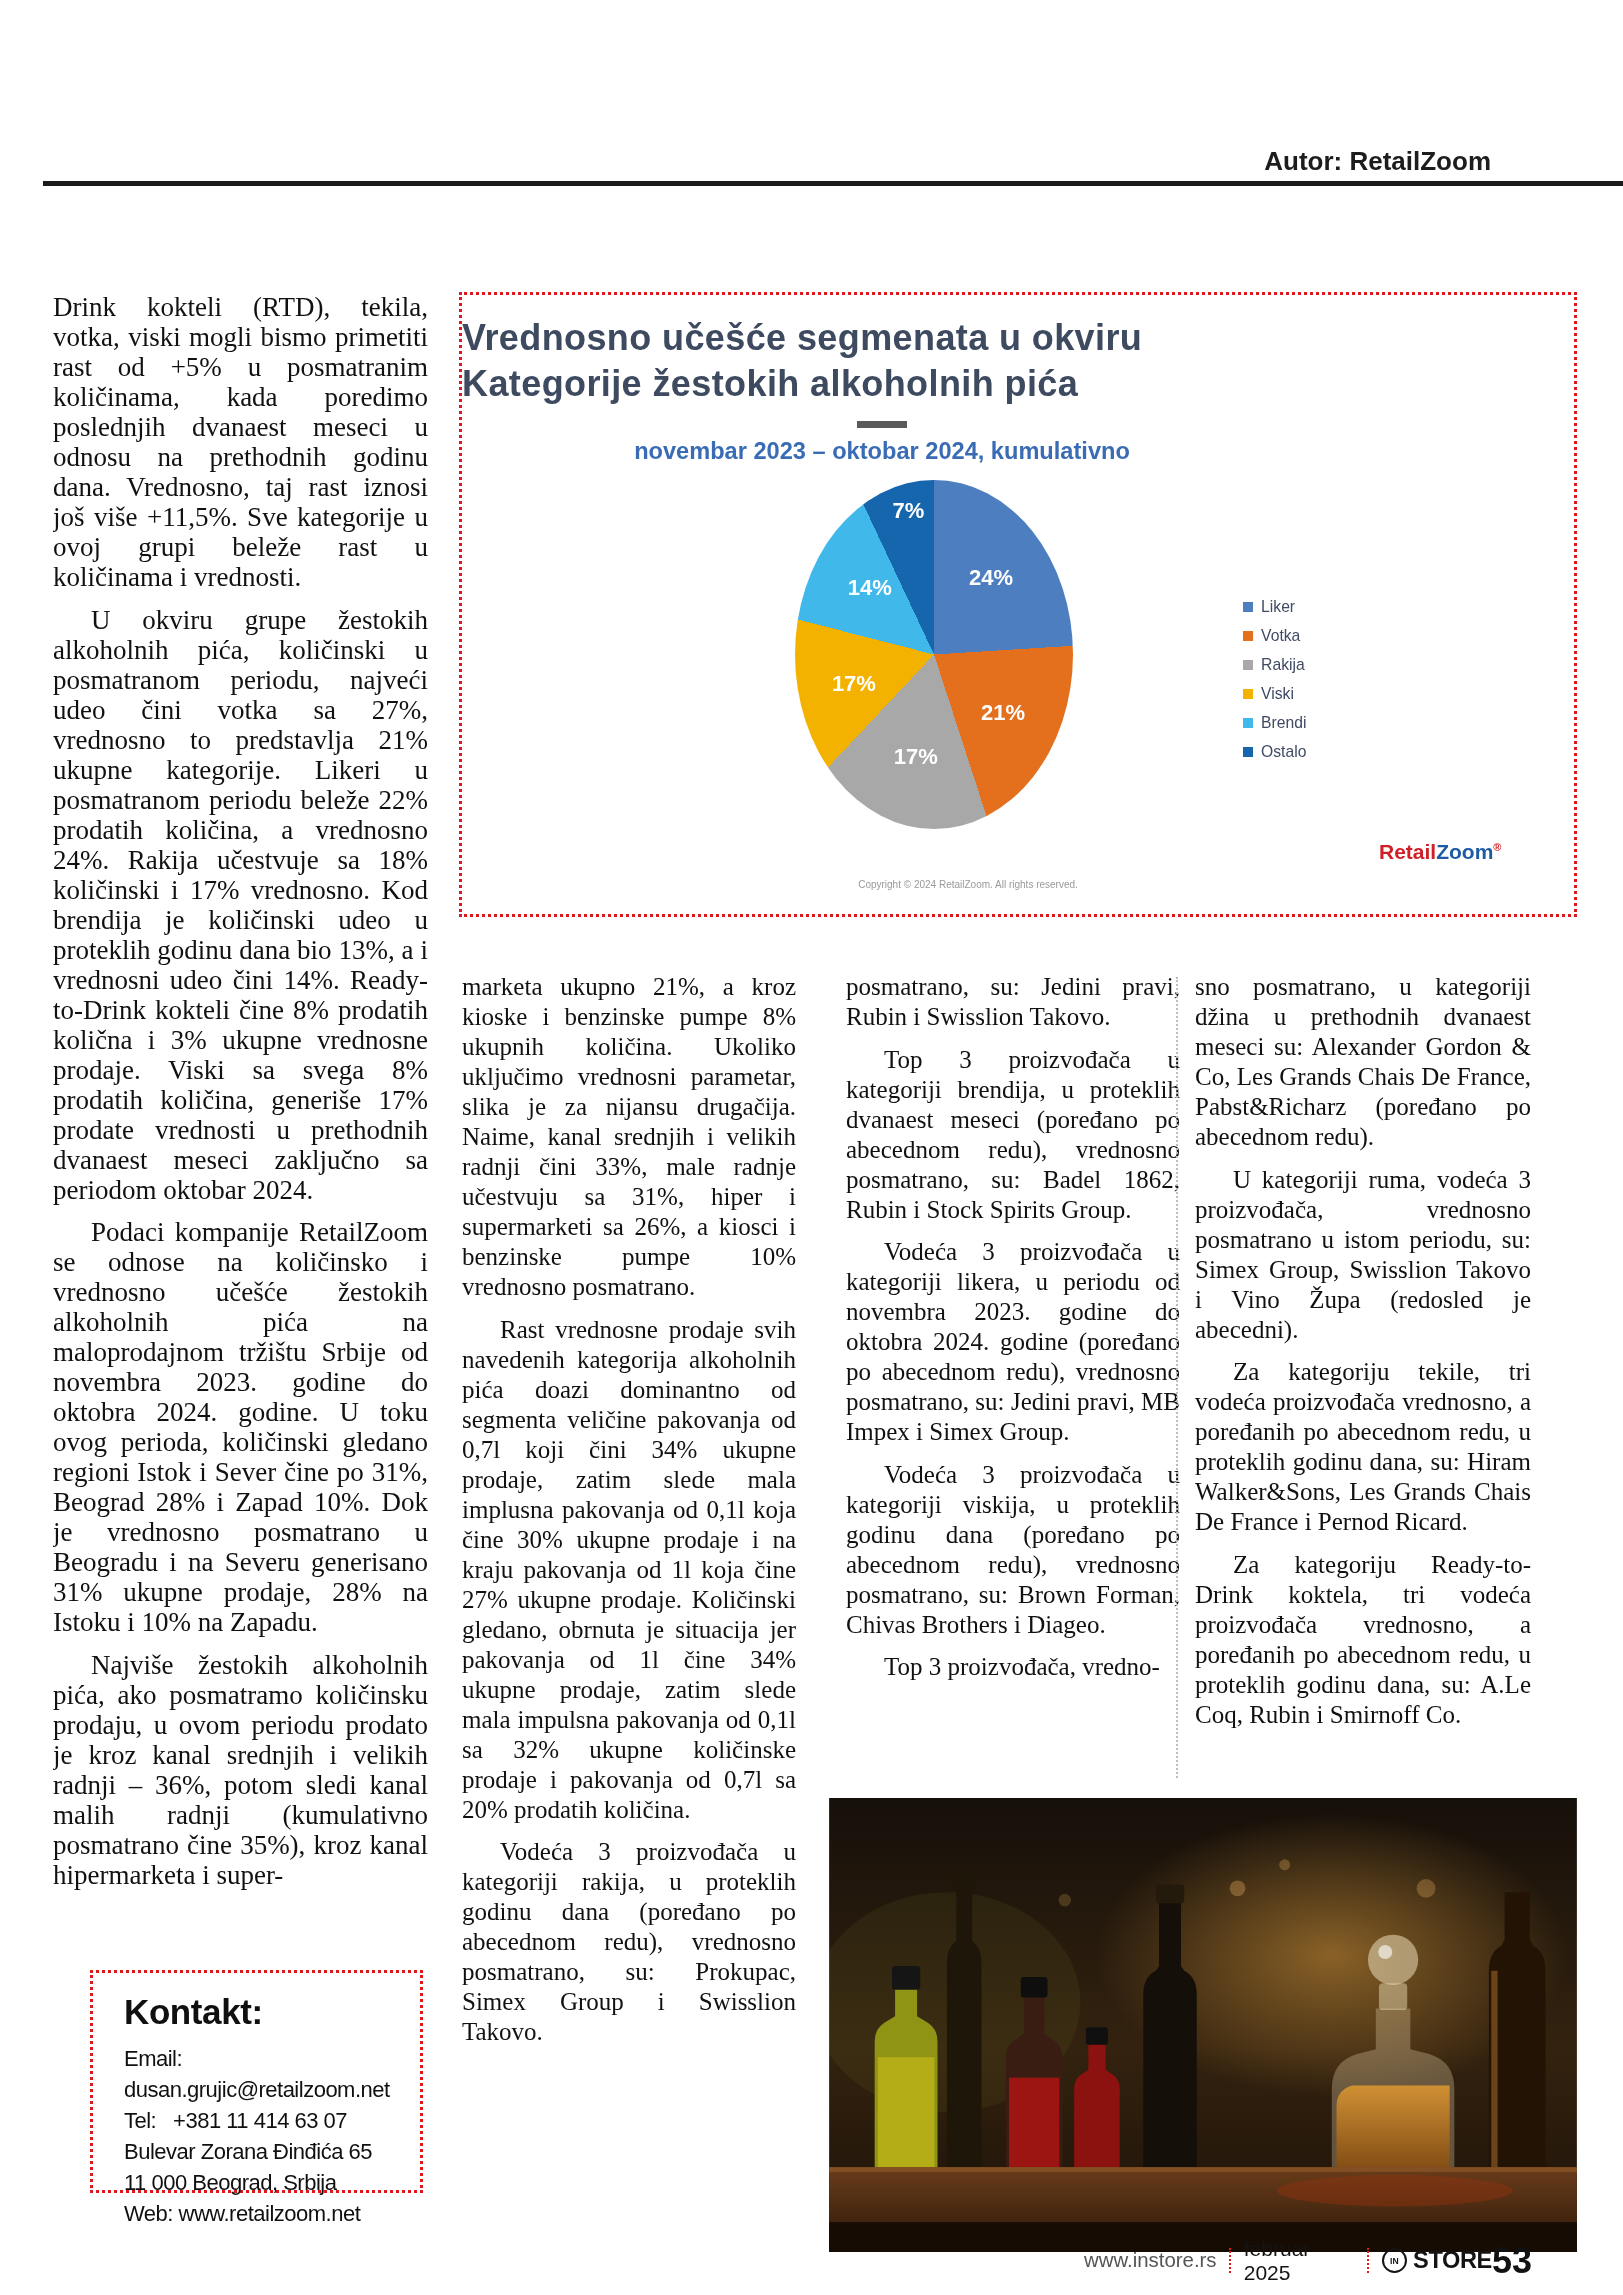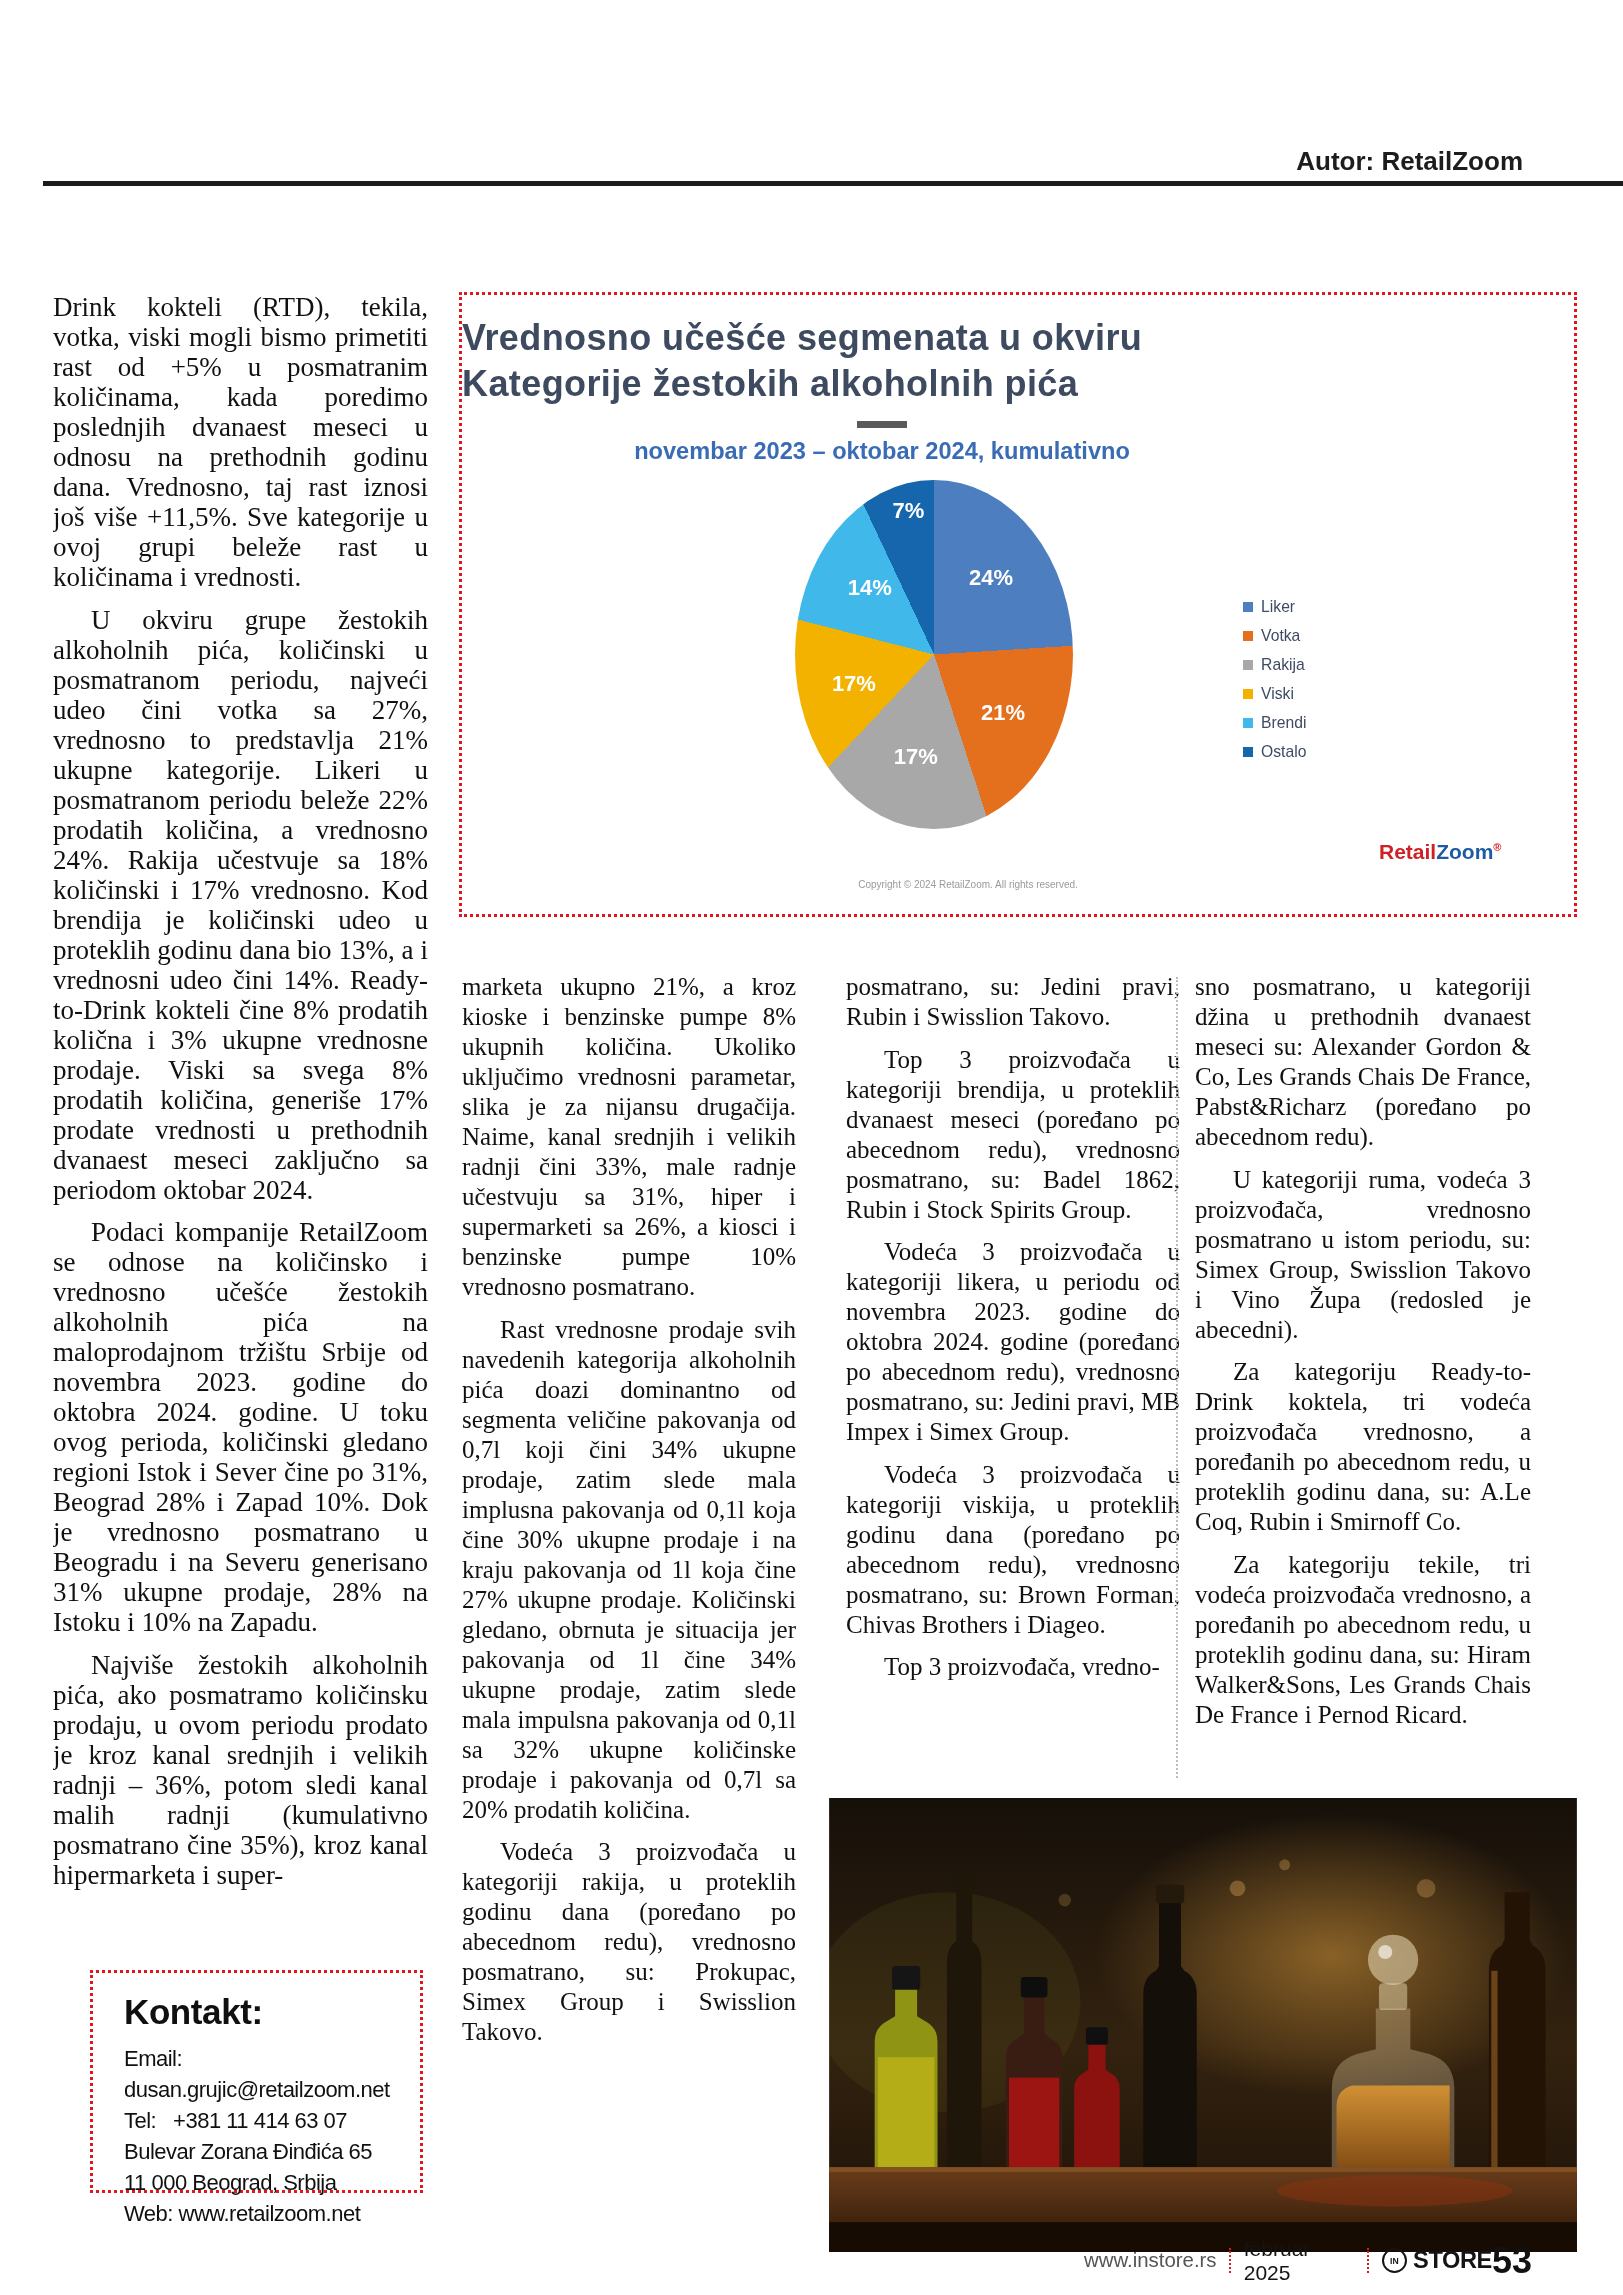--- a/index.html
+++ b/index.html
@@ -3,21 +3,21 @@
 <meta charset="utf-8">
 <style>
   html,body{margin:0;padding:0;background:#e8e8e8;}
   .page{
     position:relative;width:1623px;height:2295px;background:#ffffff;
     margin:0 auto;overflow:hidden;
     font-family:"Liberation Serif", serif;color:#141414;
   }
   
   .author{
-    position:absolute;left:1170px;top:146px;width:353px;text-align:right;
+    position:absolute;left:1138px;top:146px;width:353px;text-align:right;
     font-family:"Liberation Sans", sans-serif;font-weight:bold;font-size:26px;color:#1d1d1d;
   }
   .header-rule{position:absolute;left:43px;top:181px;width:1580px;height:4.7px;background:#1b1b1b;}
   
   .chart-box{
     position:absolute;left:459px;top:292px;width:1118px;height:625px;
     border:3.1px dotted #e0181c;box-sizing:border-box;background:#fff;
   }
   .chart-title{
     position:absolute;left:0px;top:20.4px;width:840px;text-align:left;
@@ -164,22 +164,22 @@
   <div class="col col3">
       <p>posmatrano, su: Jedini pravi, Rubin i Swisslion Takovo.</p>
       <p>Top 3 proizvođača u kategoriji brendija, u proteklih dvanaest meseci (poređano po abecednom redu), vrednosno posmatrano, su: Badel 1862, Rubin i Stock Spirits Group.</p>
       <p>Vodeća 3 proizvođača u kategoriji likera, u periodu od novembra 2023. godine do oktobra 2024. godine (poređano po abecednom redu), vrednosno posmatrano, su: Jedini pravi, MB Impex i Simex Group.</p>
       <p>Vodeća 3 proizvođača u kategoriji viskija, u proteklih godinu dana (poređano po abecednom redu), vrednosno posmatrano, su: Brown Forman, Chivas Brothers i Diageo.</p>
       <p>Top 3 proizvođača, vredno-</p>
     </div>
   <div class="col col4">
       <p>sno posmatrano, u kategoriji džina u prethodnih dvanaest meseci su: Alexander Gordon &amp; Co, Les Grands Chais De France, Pabst&amp;Richarz (poređano po abecednom redu).</p>
       <p>U kategoriji ruma, vodeća 3 proizvođača, vrednosno posmatrano u istom periodu, su: Simex Group, Swisslion Takovo i Vino Župa (redosled je abecedni).</p>
+      <p>Za kategoriju tekile, tri vodeća proizvođača vrednosno, a poređanih po abecednom redu, u proteklih godinu dana, su: Hiram Walker&amp;Sons, Les Grands Chais De France i Pernod Ricard.</p>
       <p>Za kategoriju Ready-to-Drink koktela, tri vodeća proizvođača vrednosno, a poređanih po abecednom redu, u proteklih godinu dana, su: A.Le Coq, Rubin i Smirnoff Co.</p>
-      <p>Za kategoriju tekile, tri vodeća proizvođača vrednosno, a poređanih po abecednom redu, u proteklih godinu dana, su: Hiram Walker&amp;Sons, Les Grands Chais De France i Pernod Ricard.</p>
     </div>
   <div class="col-divider"></div>
 
   <div class="kontakt">
     <div class="kontakt-heading">Kontakt:</div>
     <div class="kontakt-line">Email: dusan.grujic@retailzoom.net</div>
     <div class="kontakt-line">Tel:   +381 11 414 63 07</div>
     <div class="kontakt-line">Bulevar Zorana Đinđića 65</div>
     <div class="kontakt-line">11 000 Beograd, Srbija</div>
     <div class="kontakt-line">Web: www.retailzoom.net</div>

